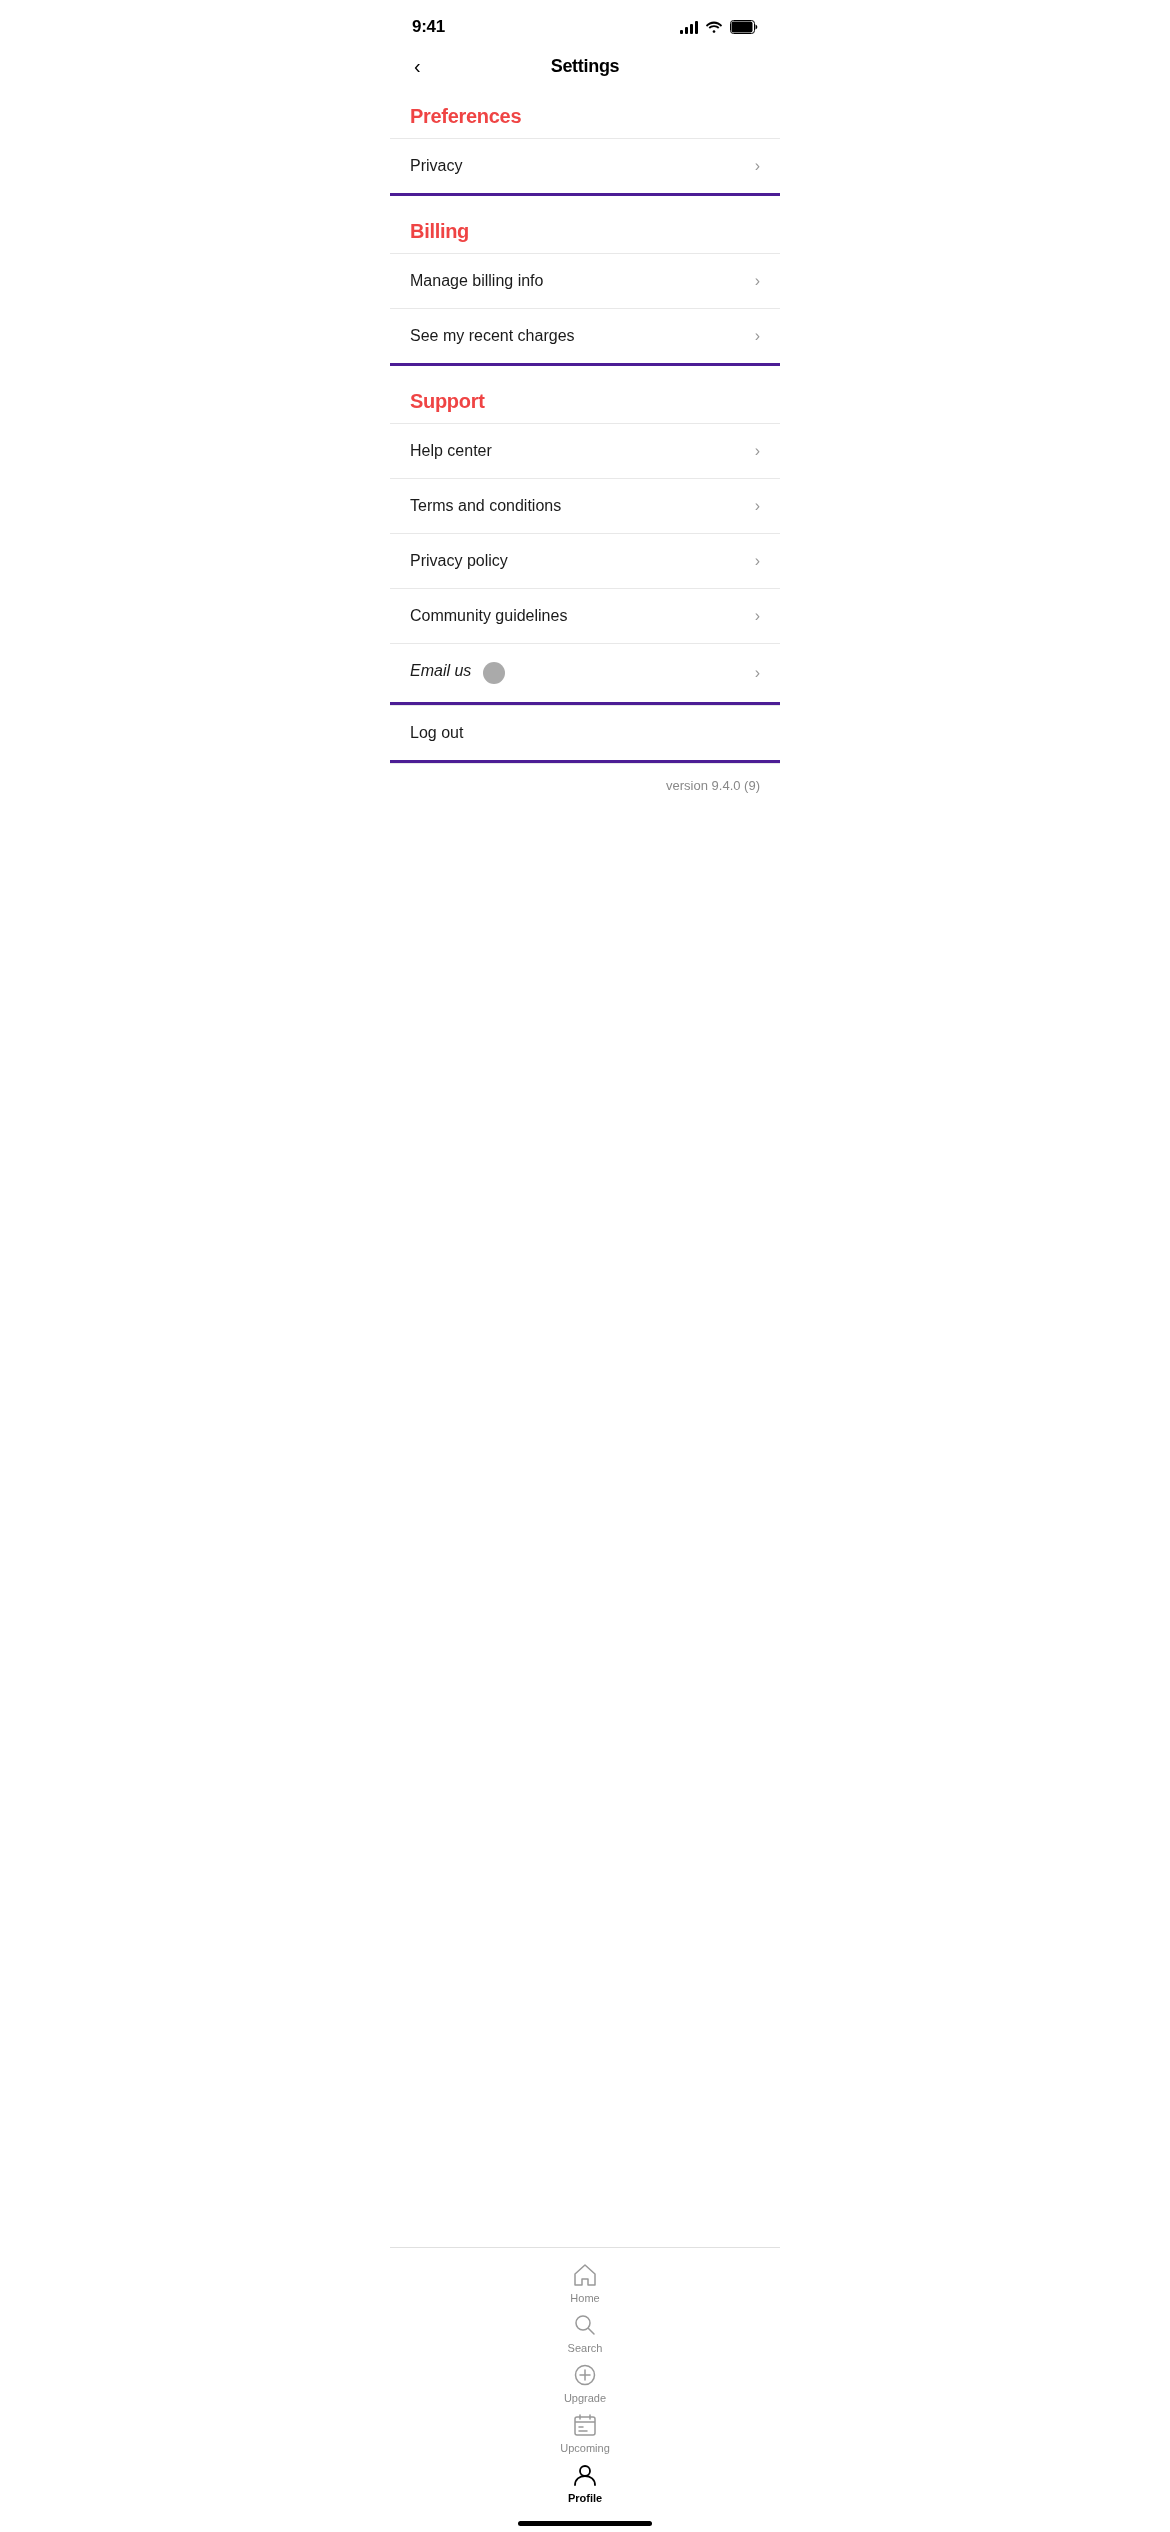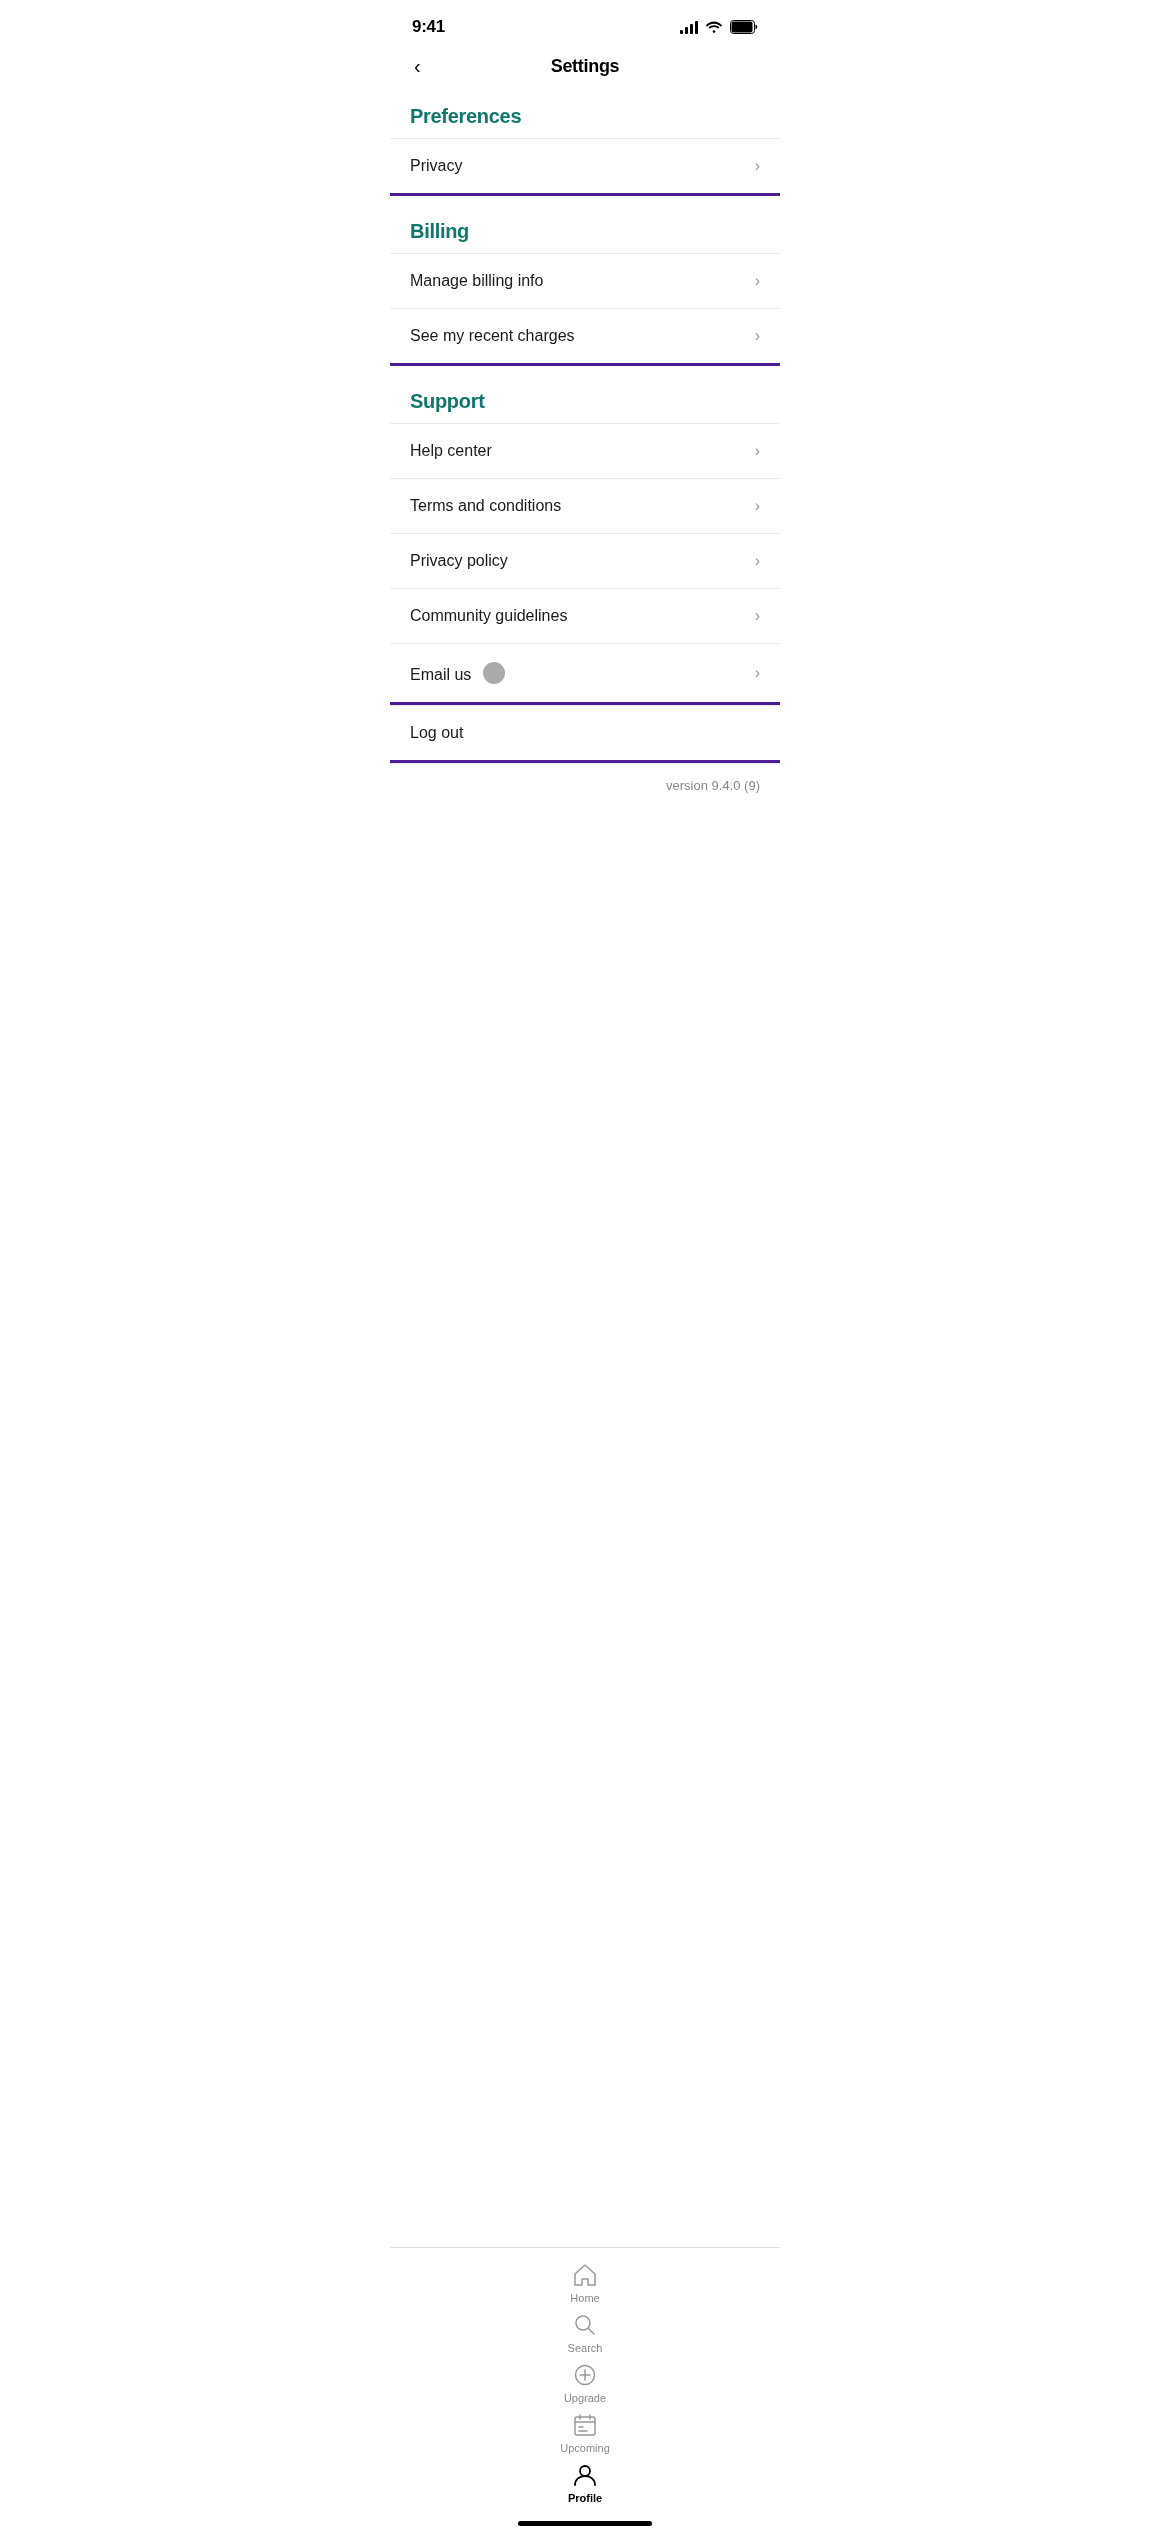--- a/index.html
+++ b/index.html
@@ -90,21 +90,21 @@
     .content {
       padding: 0;
       padding-bottom: 90px;
     }
 
     
     .section-header {
       padding: 16px 20px 10px;
       font-size: 20px;
       font-weight: 700;
-      color: #0f766e;
+      color: #ef4444;
       letter-spacing: -0.3px;
     }
 
     .section-header.preferences {
       font-size: 20px;
       font-weight: 700;
     }
 
     
     .menu-item {
@@ -133,22 +133,23 @@
     }
 
     .chevron-right {
       color: #999;
       font-size: 16px;
       font-weight: 300;
     }
 
     .menu-item-row {
       display: flex;
-      align-items: flex-end;
+      align-items: flex-start;
       gap: 12px;
+      font-style: italic;
     }
 
     .loading-indicator {
       width: 22px;
       height: 22px;
       background: #aaa;
       border-radius: 50%;
     }
 
     

